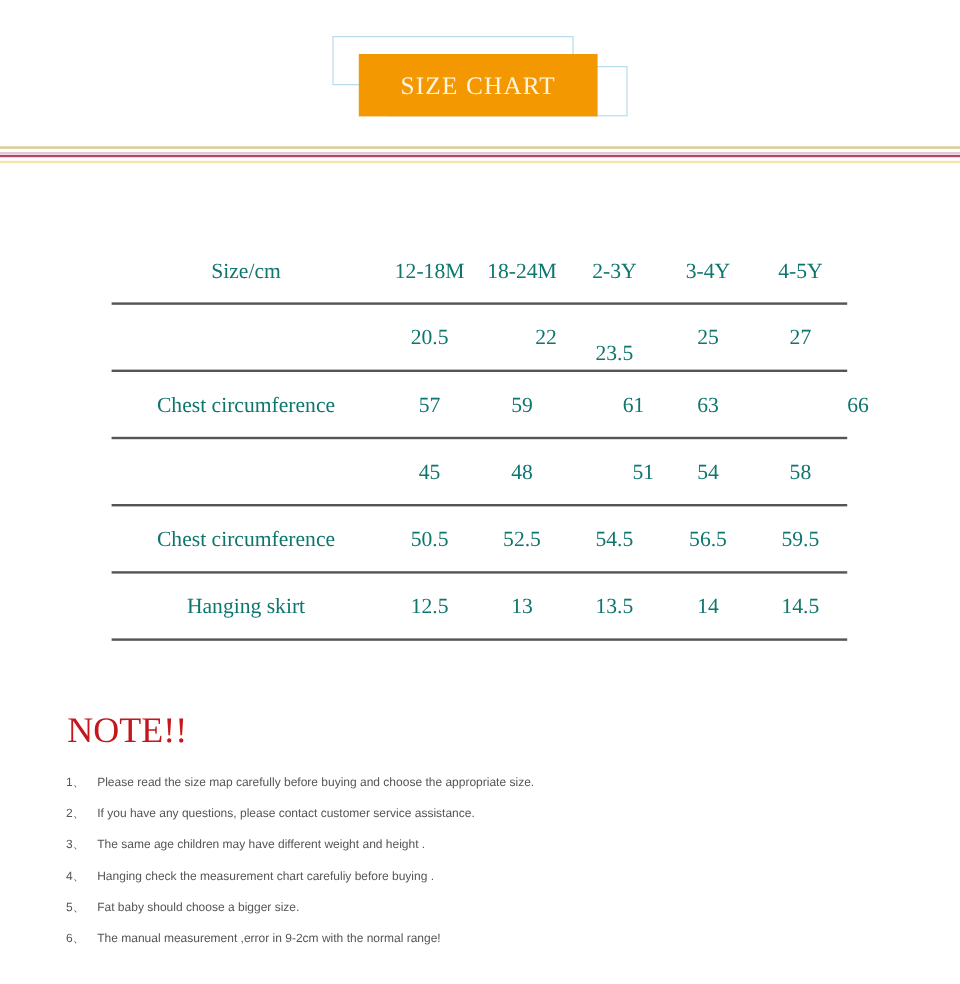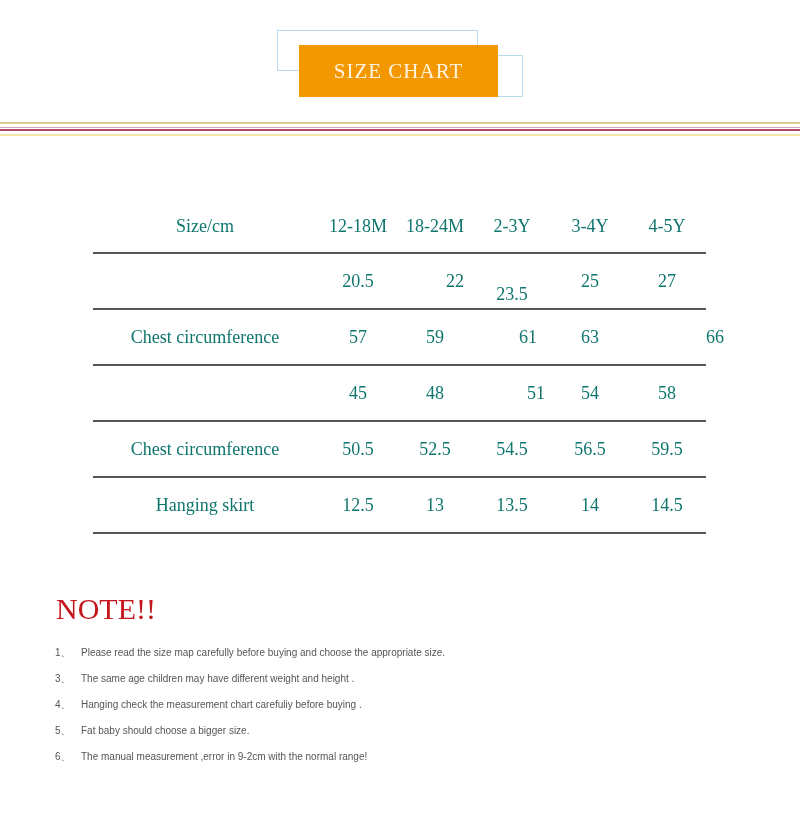--- a/index.html
+++ b/index.html
@@ -99,17 +99,18 @@
     <span class="cell" style="left:342px;">13</span>
     <span class="cell" style="left:419px;">13.5</span>
     <span class="cell" style="left:497px;">14</span>
     <span class="cell" style="left:574px;">14.5</span>
   </div>
 </div>
 
 <div class="note-title">NOTE!!</div>
 <div class="notes">
   <div class="note"><span class="num">1、</span><span>Please read the size map carefully before buying and choose the appropriate size.</span></div>
+  <div class="note"><span class="num">2、</span><span>If you have any questions, please contact customer service assistance.</span></div>
   <div class="note"><span class="num">3、</span><span>The same age children may have different weight and height .</span></div>
   <div class="note"><span class="num">4、</span><span>Hanging check  the  measurement chart carefuliy before buying .</span></div>
   <div class="note"><span class="num">5、</span><span>Fat baby should choose a bigger size.</span></div>
   <div class="note"><span class="num">6、</span><span>The manual measurement ,error in 9-2cm with the normal range!</span></div>
 </div>
 
 </body></html>

